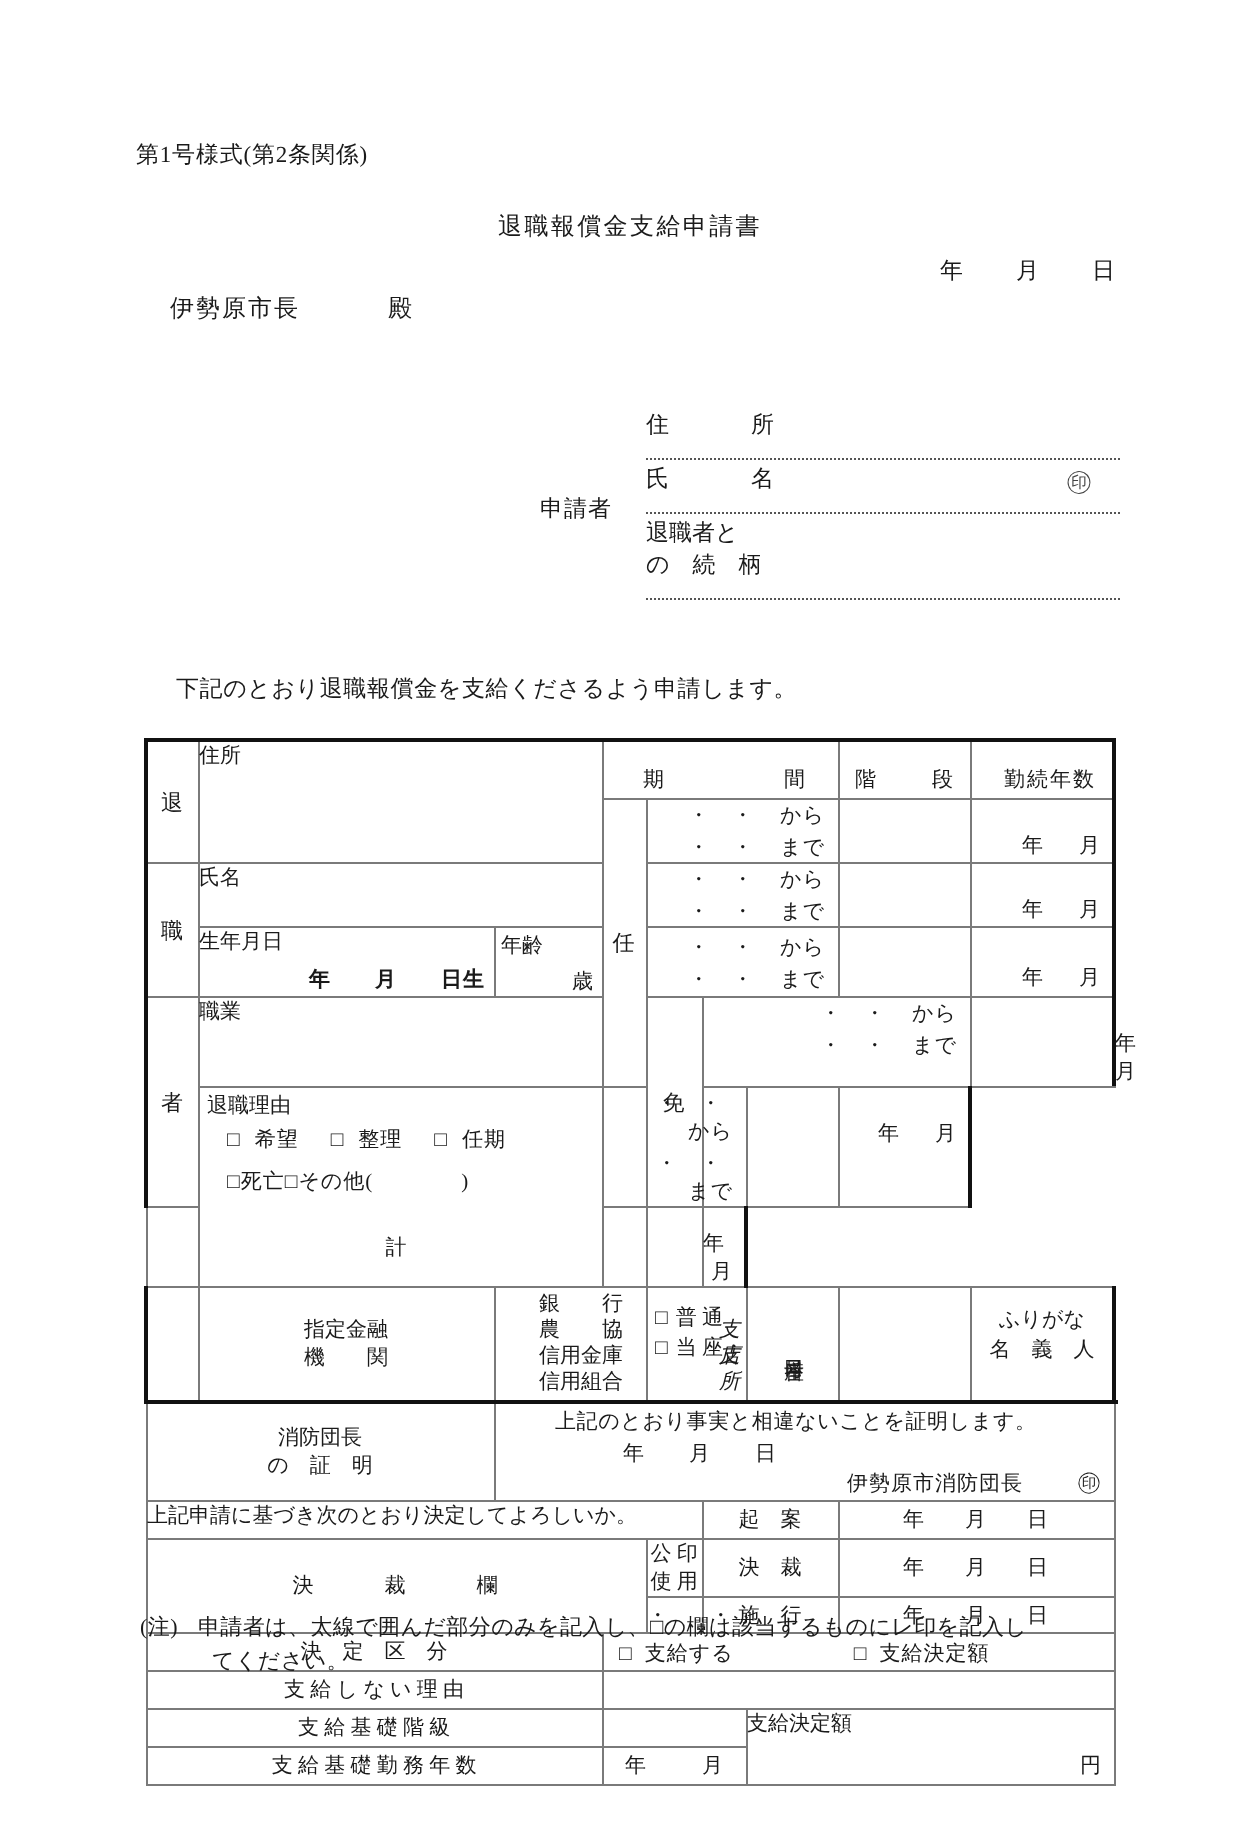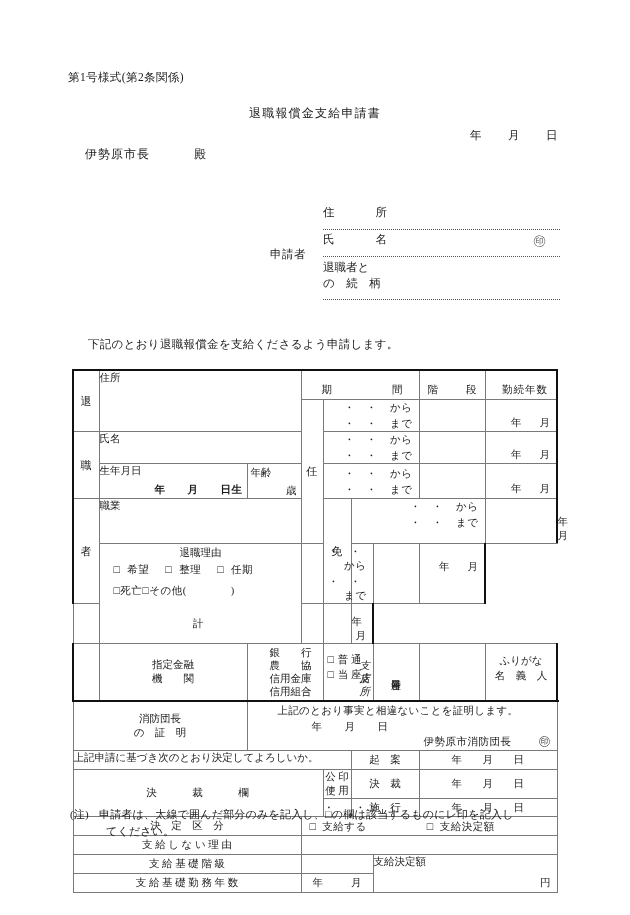--- a/index.html
+++ b/index.html
@@ -108,21 +108,21 @@
     margin-top: 5px;
     letter-spacing: .5px;
     font-weight: bold;
   }
   .dob-2nd .g { display: inline-block; }
   .dob-2nd .g1 { margin-right: 22px; }
   .dob-2nd .g2 { margin-right: 22px; }
   .age-top { padding: 2px 3px 0 3px; }
   .age-bot { text-align: right; padding-right: 4px; margin-top: 4px; }
 
-  .reason-title { padding: 2px 3px 0 4px; text-align: center; }
+  .reason-title { padding: 2px 3px 0 4px; }
   .reason-line { padding: 3px 0 0 14px; letter-spacing: .5px; font-family: Liberation Mono, monospace; }
   .reason-line .cb { margin-right: 7px; }
   .reason-line .it { margin-right: 16px; }
   .reason-line2 { padding: 7px 0 0 14px; letter-spacing: .5px; }
 
   .period-hd { position: relative; height: 28px; }
   .period-hd .l { position: absolute; left: 20px; bottom: 2px; }
   .period-hd .r { position: absolute; right: 16px; bottom: 2px; }
 
   .pr-line { text-align: right; padding-right: 6px; letter-spacing: .5px; }

